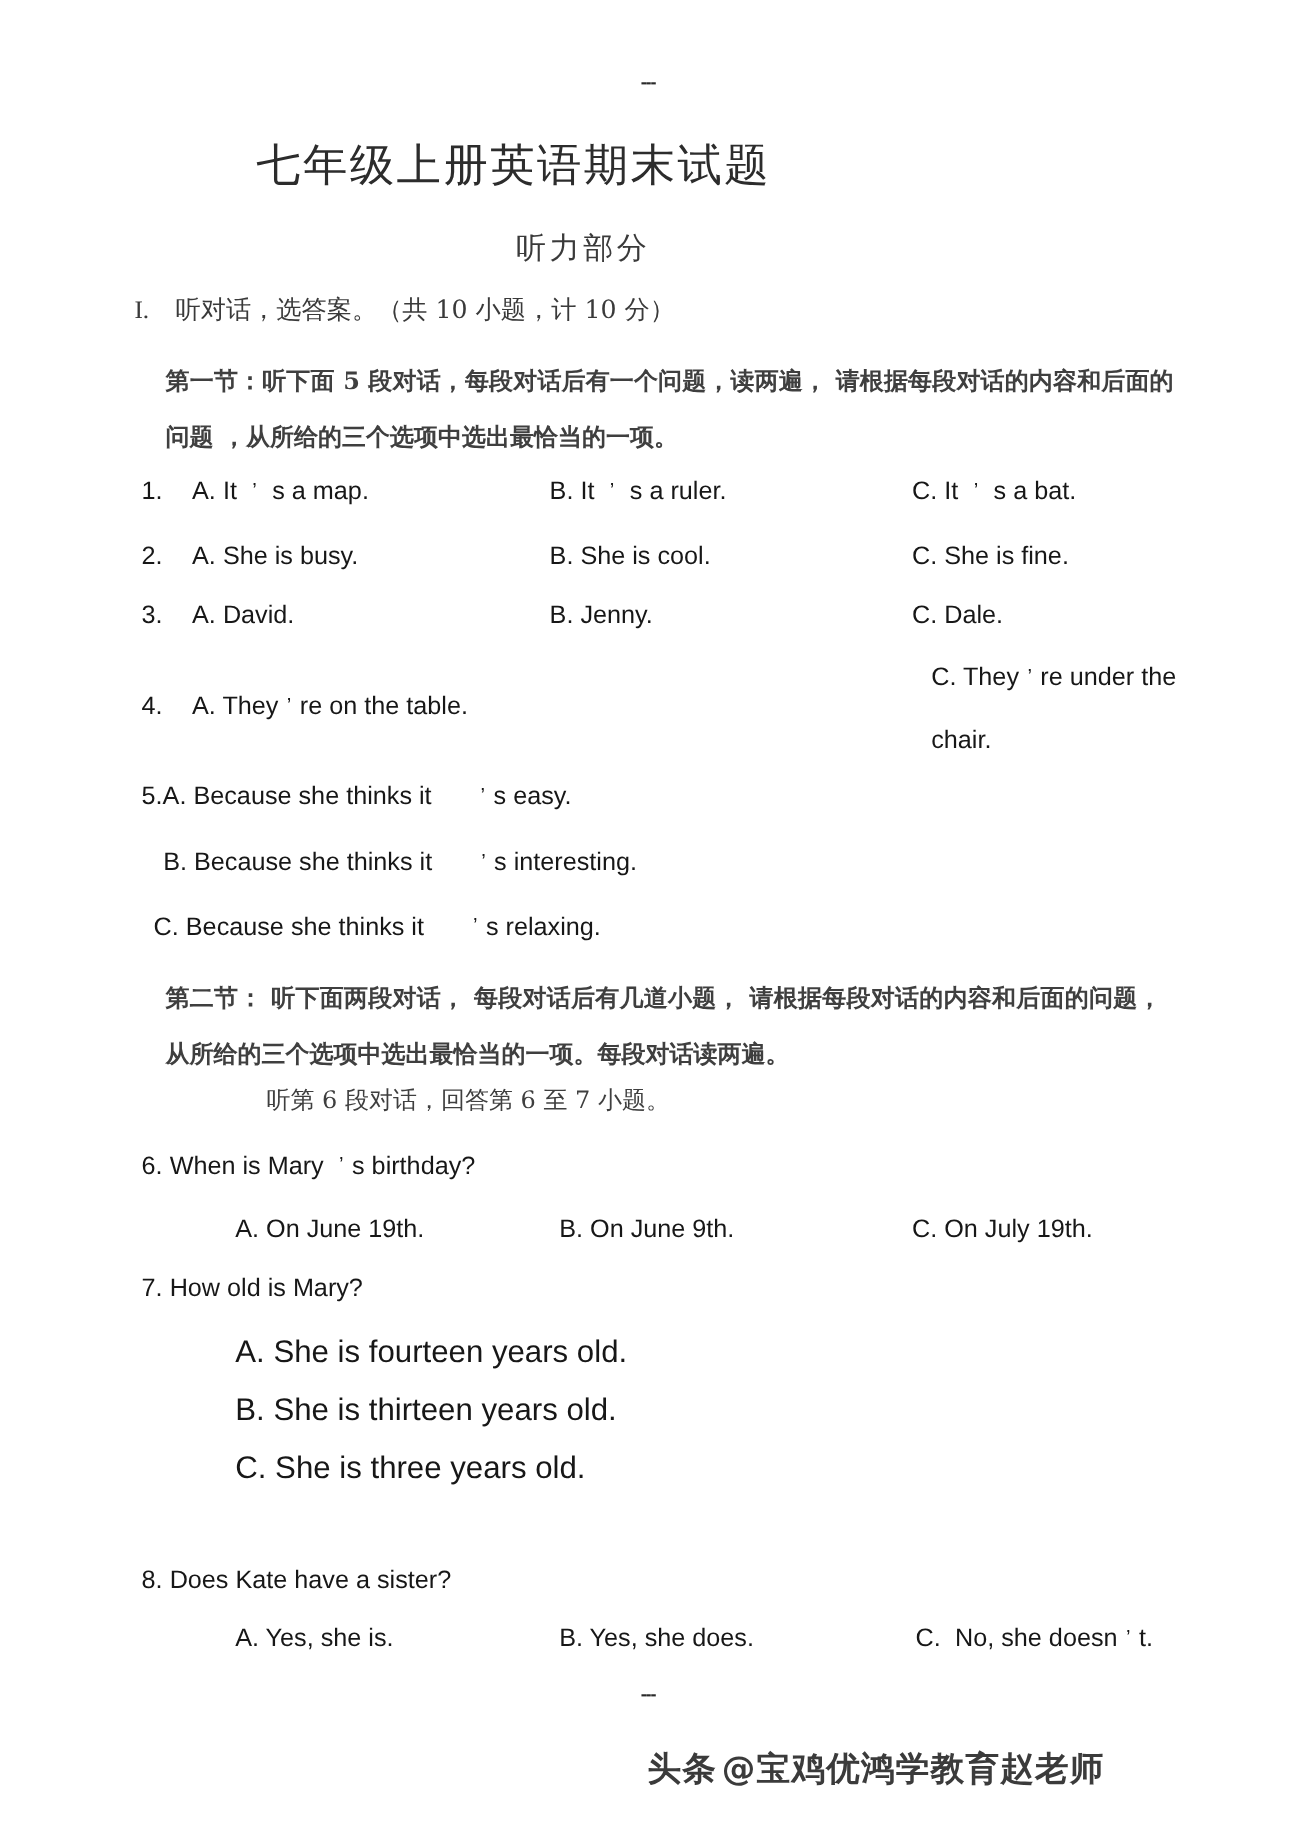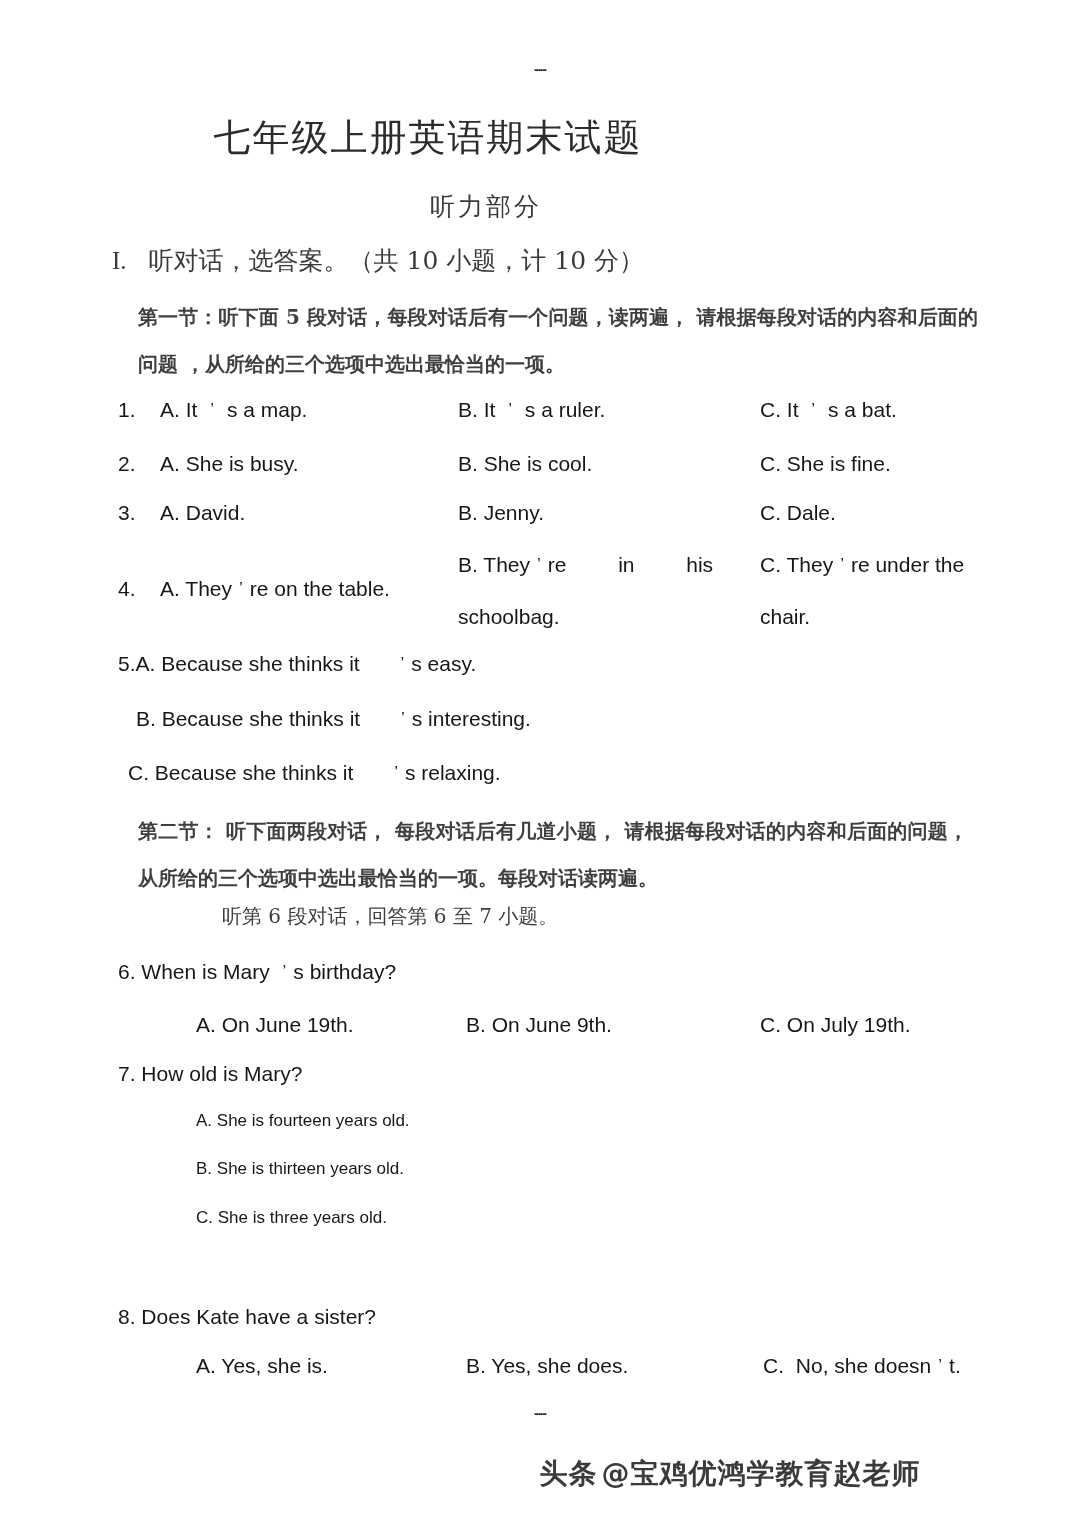--- a/index.html
+++ b/index.html
@@ -63,21 +63,21 @@
     text-align: center;
     font-size: 25px;
     letter-spacing: 3px;
     color: #3a3a3a;
     font-family: "DejaVu Serif", "Liberation Serif", serif;
   }
 
   
   #section-1-heading {
     left: 112px; top: 244px;
-    font-size: 25px;
+    font-size: 21px;
     color: #3a3a3a;
     white-space: nowrap;
   }
   #section-1-heading .numeral {
     font-family: "Liberation Serif", serif;
     margin-right: 22px;
   }
 
   
   .instr {
@@ -125,42 +125,42 @@
   
   #q4 { top: 553px; height: 96px; }
   #q4 .col-a { top: 24px; }
   #q4 .col-b { width: 280px; }
   #q4 .col-b .l1 {
     display: block;
     width: 272px;
     white-space: nowrap;
   }
   #q4 .col-b .l2 { display: block; margin-top: 28px; }
-  #q4 .col-c { width: 270px; }
+  #q4 .col-c { width: 270px; margin-left: 16px; }
   #q4 .col-c .l2 { display: block; margin-top: 28px; }
   .wsp { display: inline-block; width: 40px; }
 
   
   .q5line { left: 118px; font-size: 21px; white-space: nowrap; }
   #q5a { top: 652px; left: 118px; }
   #q5b { top: 707px; left: 136px; }
   #q5c { top: 761px; left: 128px; }
   .q5-tail { display: inline-block; margin-left: 28px; }
 
   
   .qline { font-size: 21px; white-space: nowrap; }
 
   #q6-stem { left: 118px; top: 960px; }
   #q6-opts { top: 1013px; }
   #q6-opts .col-a { left: 196px; }
   #q6-opts .col-b { left: 466px; }
   #q6-opts .col-c { left: 760px; }
 
   #q7-stem { left: 118px; top: 1062px; }
-  .q7opt { left: 196px; font-size: 17px; white-space: nowrap; }
+  .q7opt { left: 196px; font-size: 26px; white-space: nowrap; }
   #q7a { top: 1111px; }
   #q7b { top: 1159px; }
   #q7c { top: 1208px; }
 
   #q8-stem { left: 118px; top: 1305px; }
   #q8-opts { top: 1354px; }
   #q8-opts .col-a { left: 196px; }
   #q8-opts .col-b { left: 466px; }
   #q8-opts .col-c { left: 763px; }
   #q8-opts .col-c .sp { display: inline-block; width: 6px; }
@@ -265,31 +265,20 @@
     </span>
   </div>
 
   <div class="abs qrow" id="q4">
     <span class="col col-a en">
       <span>4.</span>
       <span class="gap-sm"></span>
       <span>A.</span>
       <span>They</span><span class="apos">’</span><span>re on the  table.</span>
     </span>
-    <span class="col col-b en">
-      <span class="l1">
-        <span>B.</span>
-        <span>They</span><span class="apos">’</span><span>re</span>
-        <span class="wsp"></span>
-        <span>in</span>
-        <span class="wsp"></span>
-        <span>his</span>
-      </span>
-      <span class="l2">schoolbag.</span>
-    </span>
     <span class="col col-c en">
       <span class="l1">
         <span>C.</span>
         <span>They</span><span class="apos">’</span><span>re under the</span>
       </span>
       <span class="l2">chair.</span>
     </span>
   </div>
 
   <div class="abs q5line en" id="q5a">

